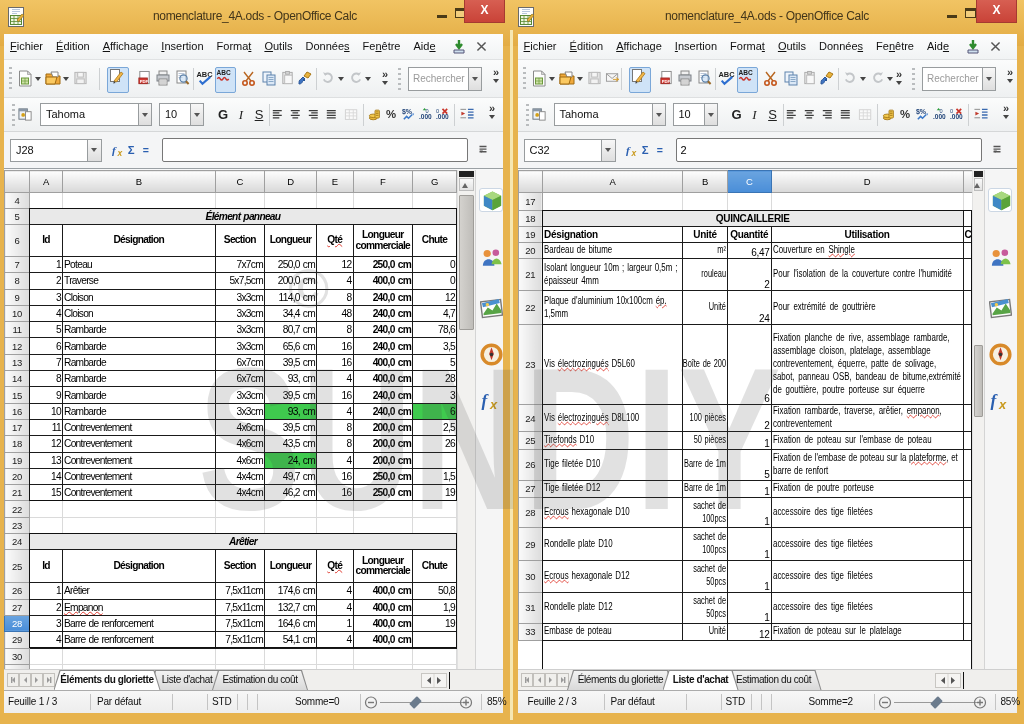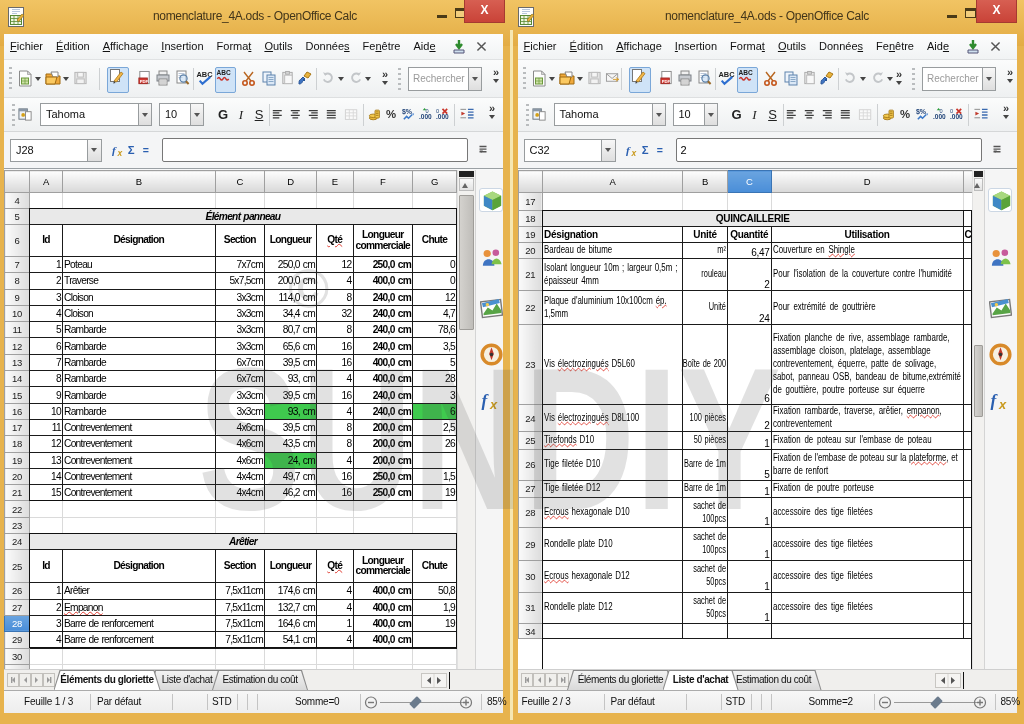--- a/index.html
+++ b/index.html
@@ -319,21 +319,21 @@
             <td class="blk rt">8</td>
             <td class="blk rt bb">240,0 cm</td>
             <td class="blk rt ">12</td>
           </tr>
           <tr style="height:16.3px">
             <td class="rh">10</td>
             <td class="blk rt">4</td>
             <td class="blk">Cloison</td>
             <td class="blk rt">3x3cm</td>
             <td class="blk rt ">34,4 cm</td>
-            <td class="blk rt">32</td>
+            <td class="blk rt">48</td>
             <td class="blk rt bb">240,0 cm</td>
             <td class="blk rt ">4,7</td>
           </tr>
           <tr style="height:16.3px">
             <td class="rh">11</td>
             <td class="blk rt">5</td>
             <td class="blk">Rambarde</td>
             <td class="blk rt">3x3cm</td>
             <td class="blk rt ">80,7 cm</td>
             <td class="blk rt">8</td>
@@ -596,21 +596,21 @@
       <div class="tab" style="left:208px;width:96px;"><span class="sh1"></span><span class="sh2"></span><span>Estimation du coût</span></div>
       <div class="ab" style="right:56px;top:3px;width:26px;height:15px;background:#f5f4f2;border:1px solid #c8c6c2"></div>
       <svg class="ab" style="right:56px;top:3px" width="26" height="15" viewBox="0 0 26 15">
         <path d="M10 4l-4 3.5 4 3.5z" fill="#555"></path>
         <path d="M16 4l4 3.5-4 3.5z" fill="#555"></path>
         <path d="M13 1v13" stroke="#d8d6d2"></path>
       </svg>
       <div class="ab" style="right:53px;top:2px;width:1.5px;height:17px;background:#111"></div>
     </div>
     <div class="sbar" style="left:4px;right:7px;bottom:11px">
-      <span class="fld" style="left:20px">Feuille 1 / 3</span>
+      <span class="fld" style="left:4px">Feuille 1 / 3</span>
       <span class="dv" style="left:86px"></span>
       <span class="fld" style="left:93px">Par défaut</span>
       <span class="dv" style="left:168px"></span>
       <span class="dv" style="left:203px"></span>
       <span class="fld" style="left:208px">STD</span>
       <span class="dv" style="left:233px"></span>
       <span class="dv" style="left:243px"></span>
       <span class="dv" style="left:253px"></span>
       <span class="fld" style="left:291px">Somme=0</span>
       <span class="dv" style="left:356px"></span>
@@ -936,26 +936,26 @@
             <td class="blk"></td>
           </tr>
           <tr style="height:31px">
             <td class="rh">31</td>
             <td class="blk" style="vertical-align:middle"><span class="cA">Rondelle plate D12</span></td>
             <td class="blk rt" style="vertical-align:middle"><span class="cB"><span class="wrap">sachet de 50pcs</span></span></td>
             <td class="blk rt qb">1</td>
             <td class="blk" style="vertical-align:middle"><span class="cD">accessoire des tige filetées</span></td>
             <td class="blk"></td>
           </tr>
-          <tr style="height:15.3px">
-            <td class="rh">34</td>
-            <td class="blk" style="vertical-align:middle"></td>
-            <td class="blk rt" style="vertical-align:middle"></td>
-            <td class="blk rt qb"></td>
-            <td class="blk" style="vertical-align:middle"></td>
+          <tr style="height:16.7px">
+            <td class="rh">33</td>
+            <td class="blk" style="vertical-align:middle"><span class="cA">Embase de poteau</span></td>
+            <td class="blk rt" style="vertical-align:middle"><span class="cB">Unité</span></td>
+            <td class="blk rt qb">12</td>
+            <td class="blk" style="vertical-align:middle"><span class="cD">Fixation de poteau sur le platelage</span></td>
             <td class="blk"></td>
           </tr>
         </tbody>
       </table>
     </div>
     <div class="ab" style="left:32px;top:210px;width:429.5px;height:470px;border:1.5px solid #111;pointer-events:none"></div>
     <div class="vsc" style="left:461.5px;top:170px;bottom:41px;width:12.5px">
       <div class="ab" style="left:1px;right:1px;top:1px;height:6px;background:#222"></div>
       <div class="sbtn" style="top:8px">
         <span class="arr" style="margin:-2px 0 0 -4px;border-bottom:5px solid #666;border-top:none"></span>
@@ -1012,21 +1012,21 @@
       <div class="tab" style="left:208px;width:96px;"><span class="sh1"></span><span class="sh2"></span><span>Estimation du coût</span></div>
       <div class="ab" style="right:56px;top:3px;width:26px;height:15px;background:#f5f4f2;border:1px solid #c8c6c2"></div>
       <svg class="ab" style="right:56px;top:3px" width="26" height="15" viewBox="0 0 26 15">
         <path d="M10 4l-4 3.5 4 3.5z" fill="#555"></path>
         <path d="M16 4l4 3.5-4 3.5z" fill="#555"></path>
         <path d="M13 1v13" stroke="#d8d6d2"></path>
       </svg>
       <div class="ab" style="right:53px;top:2px;width:1.5px;height:17px;background:#111"></div>
     </div>
     <div class="sbar" style="left:7.5px;right:7px;bottom:11px">
-      <span class="fld" style="left:4px">Feuille 2 / 3</span>
+      <span class="fld" style="left:10px">Feuille 2 / 3</span>
       <span class="dv" style="left:86px"></span>
       <span class="fld" style="left:93px">Par défaut</span>
       <span class="dv" style="left:168px"></span>
       <span class="dv" style="left:203px"></span>
       <span class="fld" style="left:208px">STD</span>
       <span class="dv" style="left:233px"></span>
       <span class="dv" style="left:243px"></span>
       <span class="dv" style="left:253px"></span>
       <span class="fld" style="left:291px">Somme=2</span>
       <span class="dv" style="left:356px"></span>

